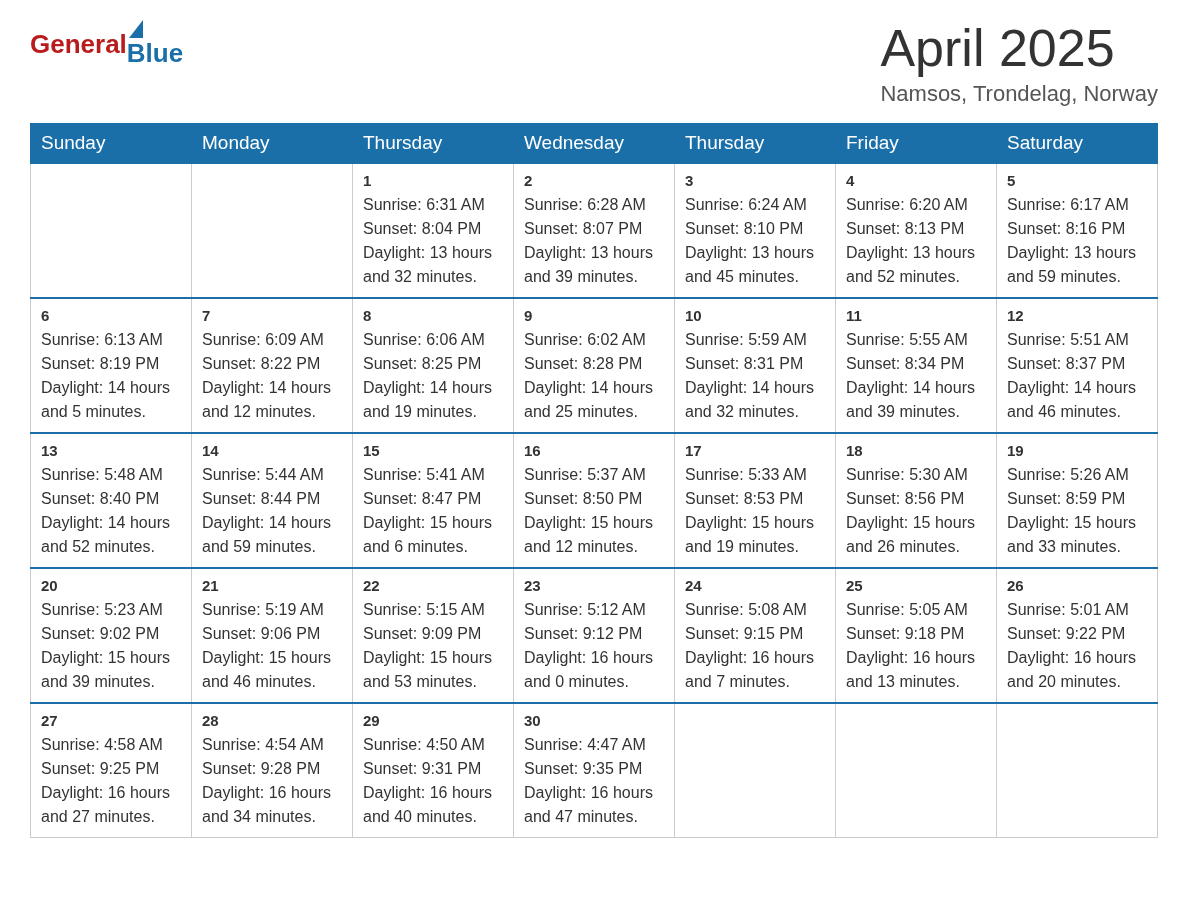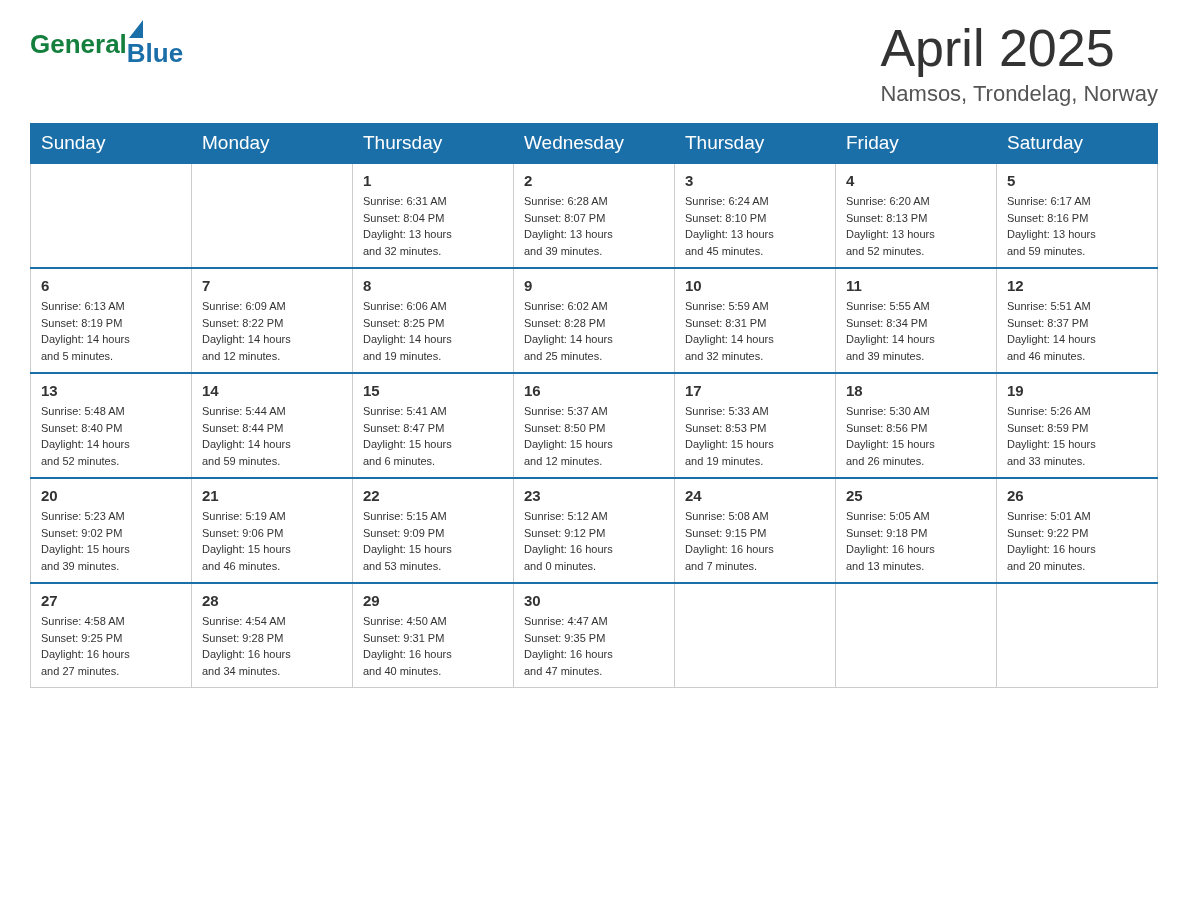--- a/index.html
+++ b/index.html
@@ -22,21 +22,21 @@
       flex-direction: column;
       align-items: flex-start;
     }
     .logo-text {
       display: flex;
       align-items: center;
     }
     .logo-general {
       font-size: 26px;
       font-weight: bold;
-      color: #15803d;
+      color: #b91c1c;
     }
     .logo-blue-part {
       display: flex;
       flex-direction: column;
       align-items: flex-start;
     }
     .logo-arrow {
       width: 0;
       height: 0;
       border-left: 14px solid transparent;
@@ -86,21 +86,21 @@
     .calendar-table tbody tr {
       border-top: 2px solid #1a6fa8;
     }
     .day-number {
       font-size: 15px;
       font-weight: bold;
       color: #333;
       margin-bottom: 4px;
     }
     .day-info {
-      font-size: 11px;
+      font-size: 16px;
       color: #333;
       line-height: 1.5;
     }
     .empty-cell {
       background: #fff;
     }
   </style>
 </head>
 <body>
 

